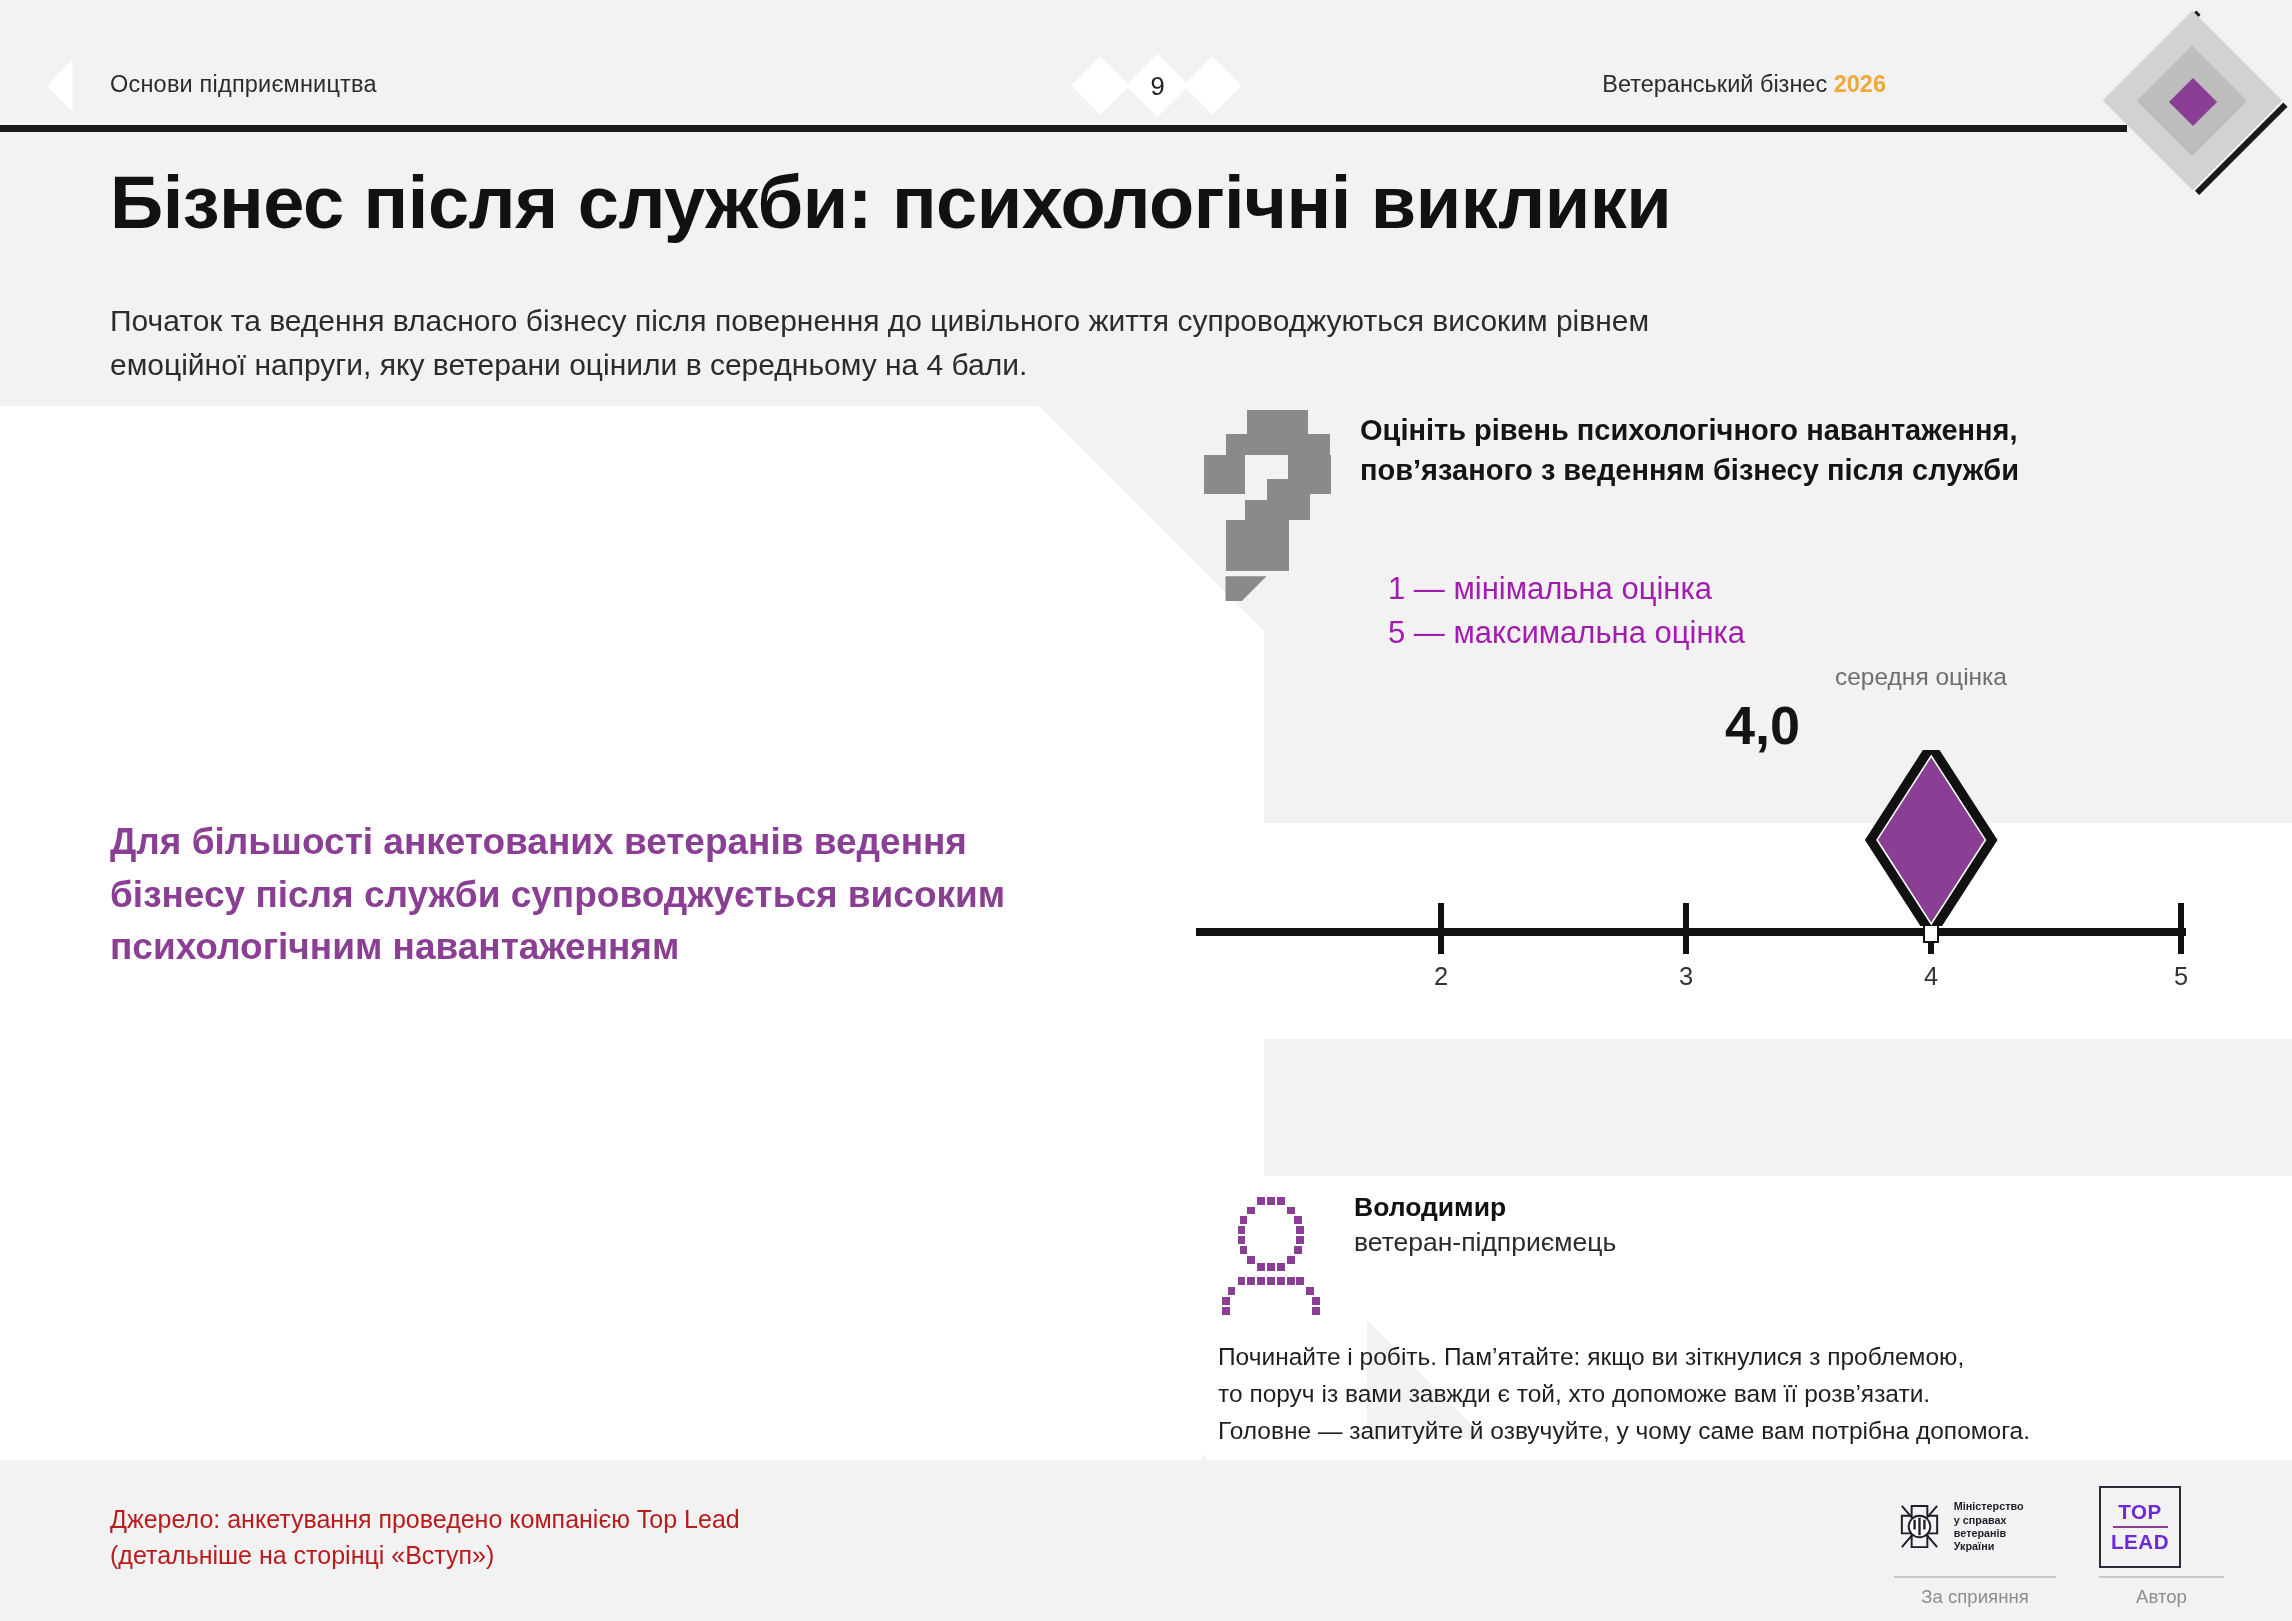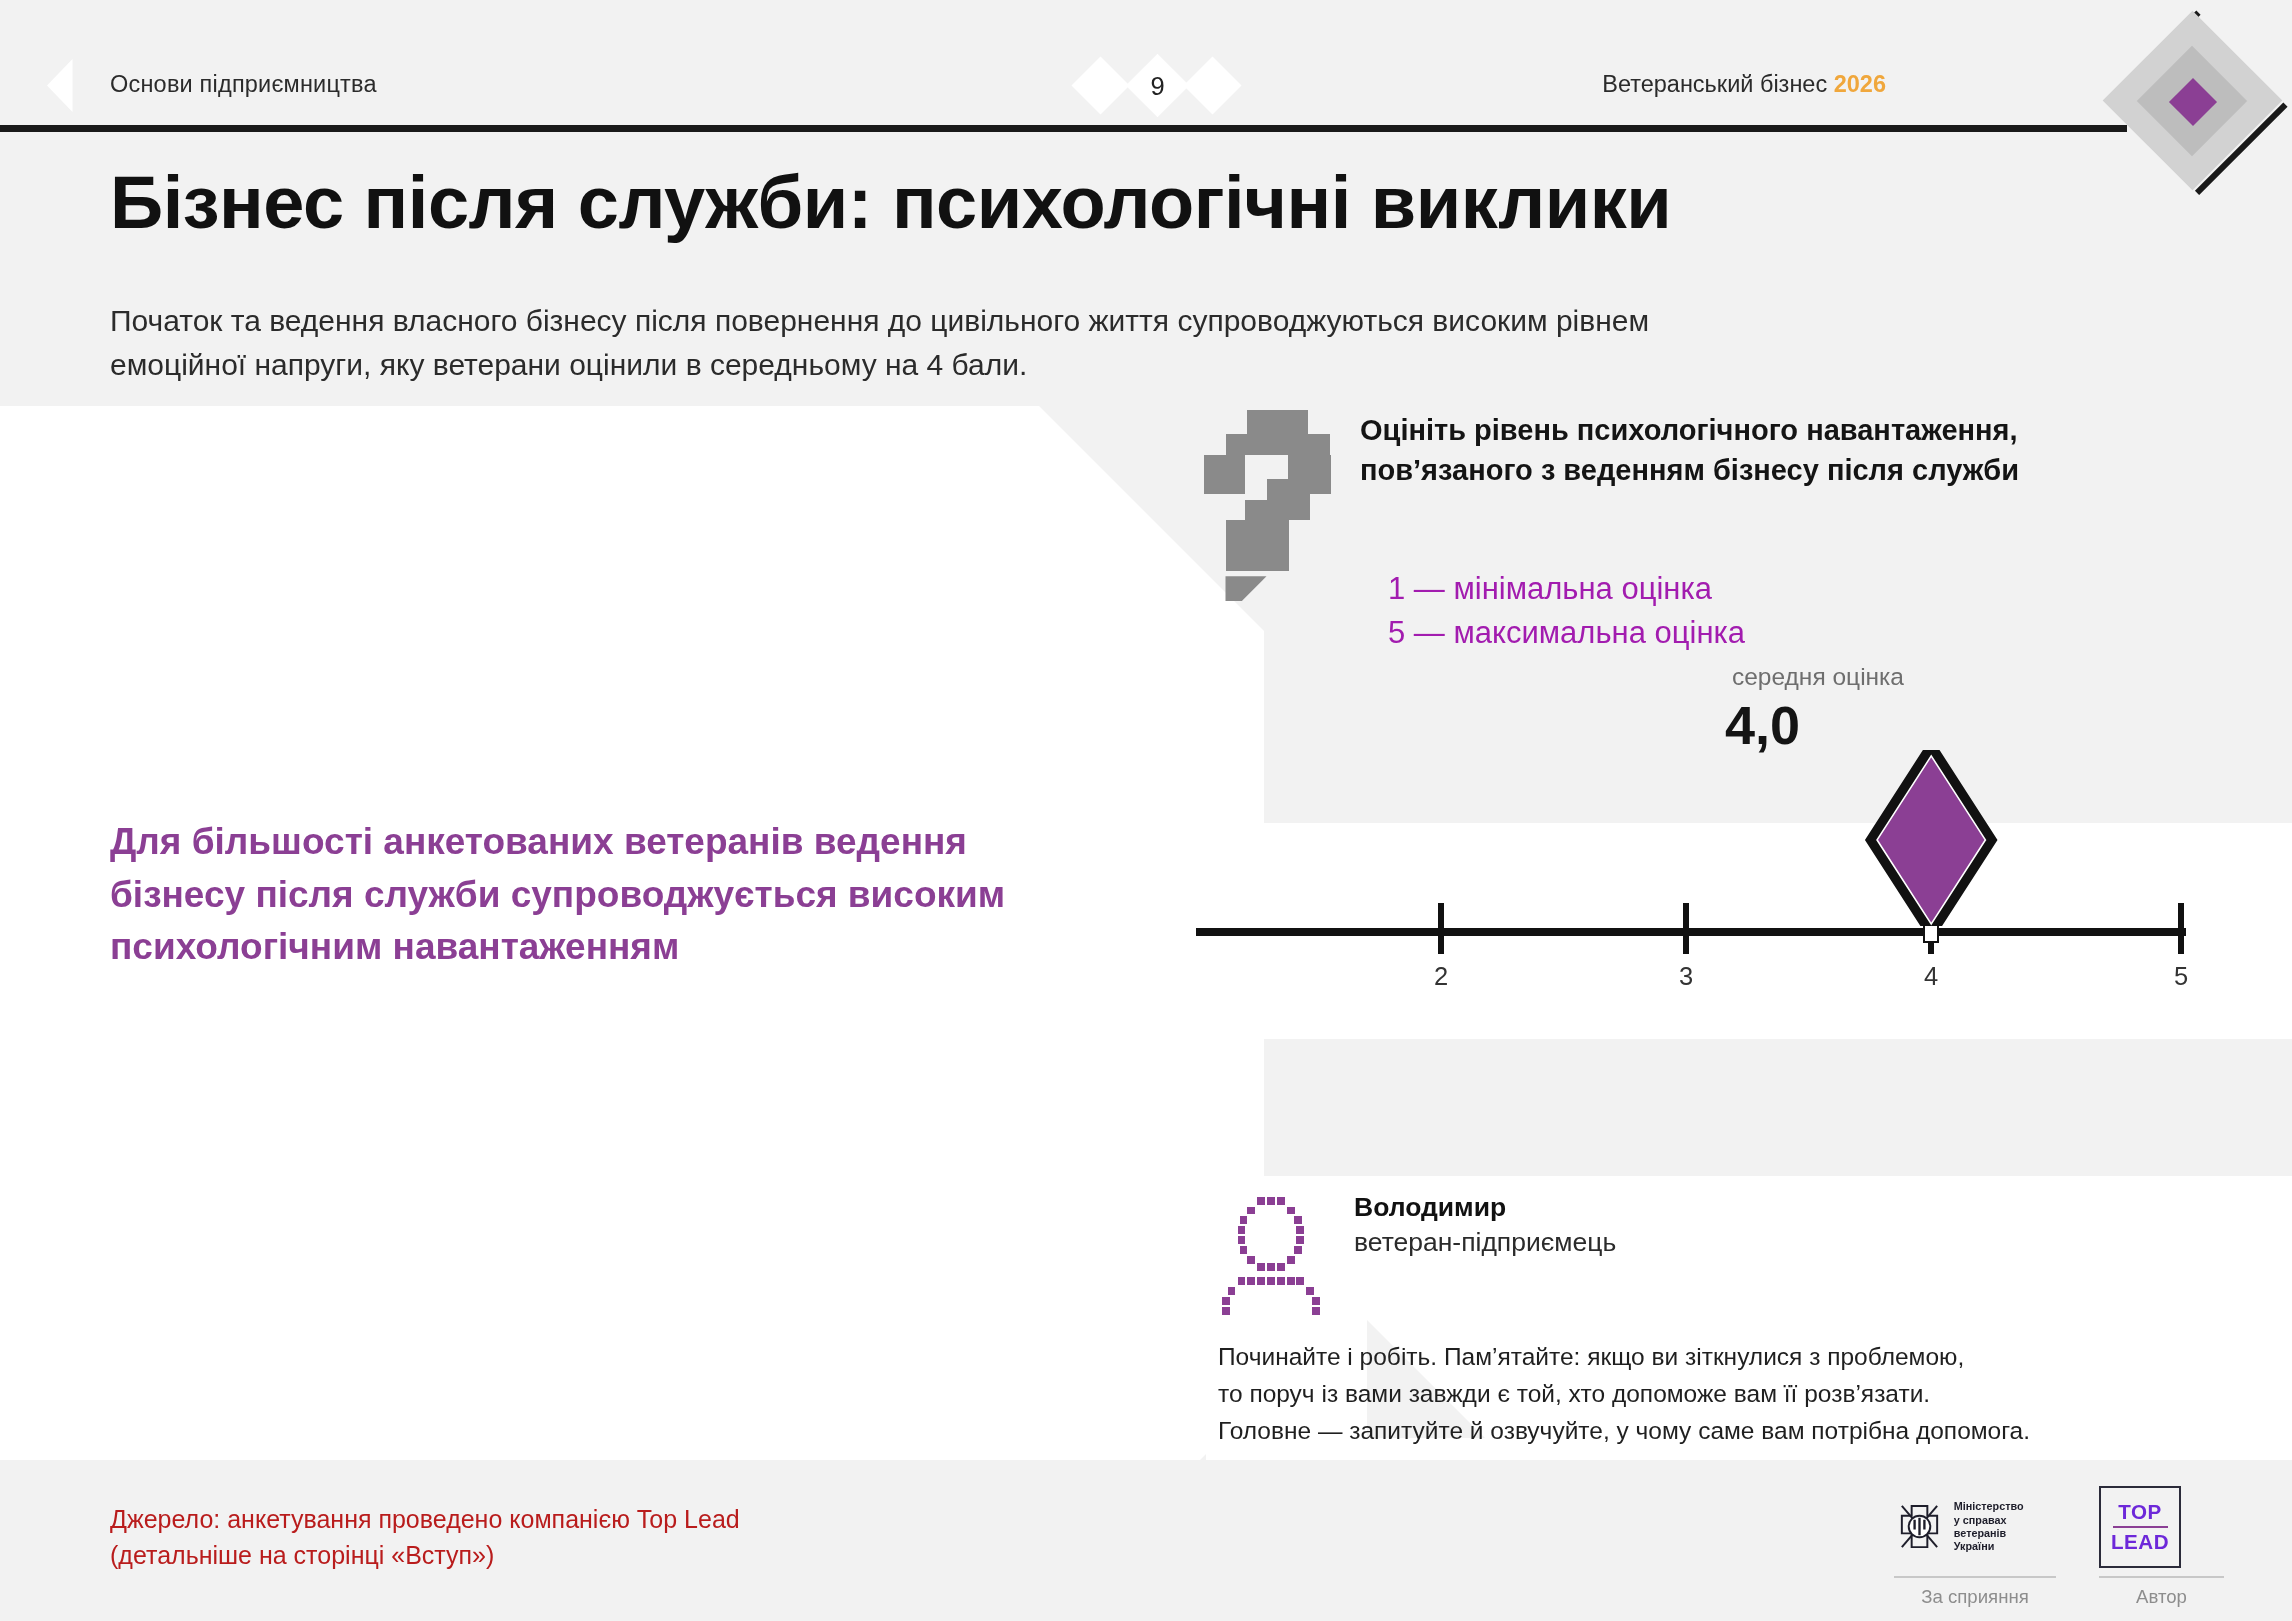--- a/index.html
+++ b/index.html
@@ -127,21 +127,21 @@
     width: 814px;
     font-size: 29px; font-weight: bold; color: #141414; line-height: 1.38;
   }
   .scale-legend {
     position: absolute; left: 1360px; top: 567px;
     font-size: 31px; color: #a21caf; line-height: 1.42; margin-left: 28px;
   }
 
   
   .avg-label {
-    position: absolute; left: 1622px; top: 663px;
+    position: absolute; left: 1725px; top: 663px;
     width: 392px; text-align: center;
     font-size: 24.5px; color: #6e6e6e;
   }
   .avg-value {
     position: absolute; left: 1725px; top: 694px;
     width: 392px; text-align: left;
     font-size: 54px; font-weight: bold; color: #141414;
   }
 
   

